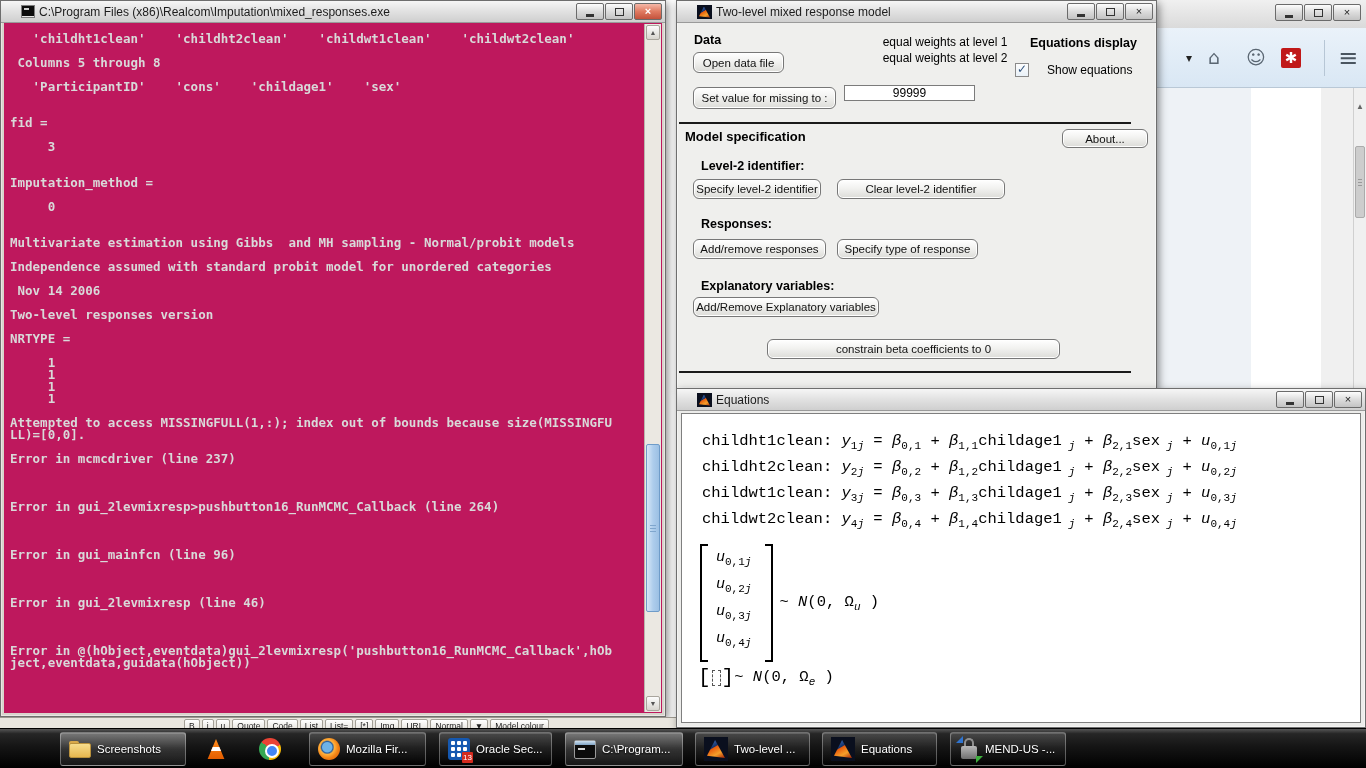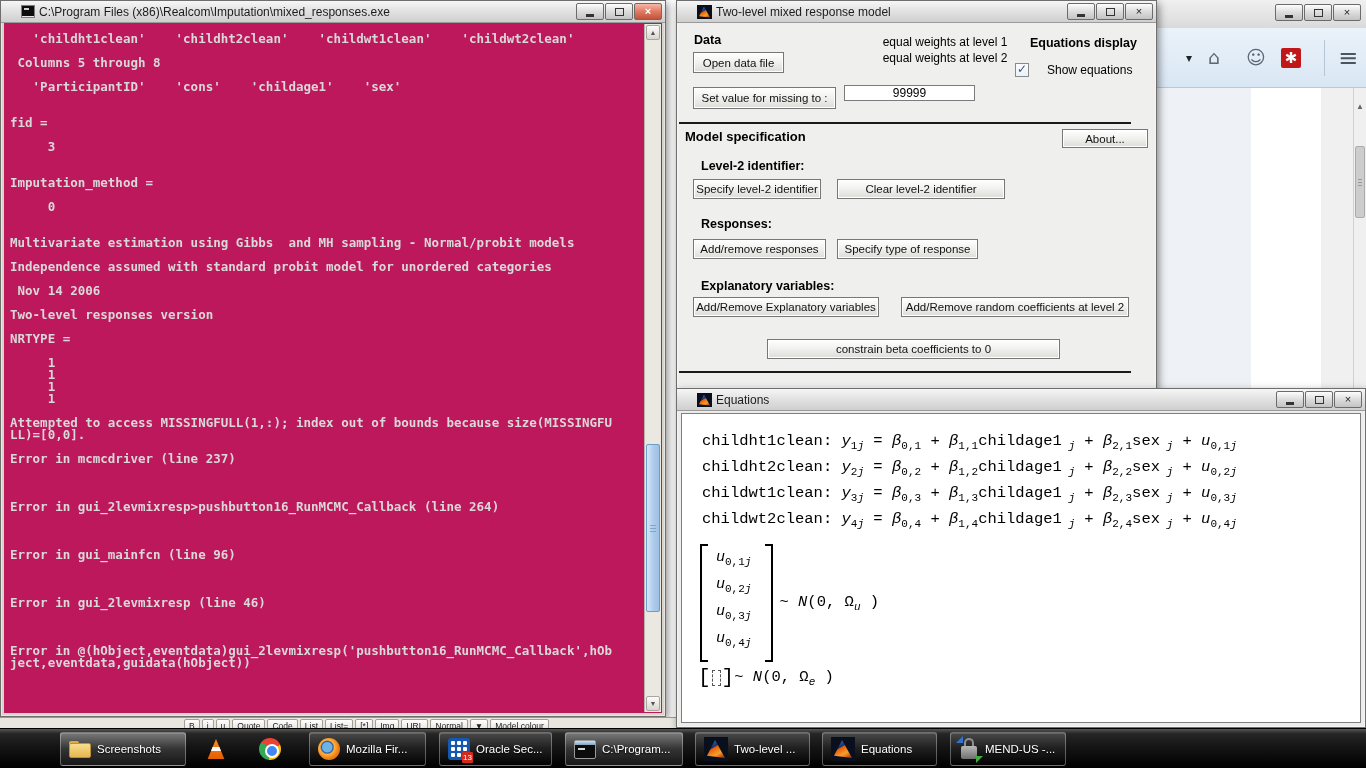--- a/index.html
+++ b/index.html
@@ -31,21 +31,21 @@
   
   #ed-strip{left:0;top:717px;width:676px;height:11px;background:#e9e6df;border-top:1px solid #9c988f;overflow:hidden;position:absolute}
   #ed-bar{position:absolute;left:184px;top:1px;display:flex;gap:2px}
   .ed-btn{display:inline-block;padding:1px 4px;height:15px;font-size:8.5px;color:#222;background:linear-gradient(#ffffff,#ddd9d1);border:1px solid #a39f96;border-radius:2px;white-space:nowrap}
 
   
   #model-win{left:676px;top:0;width:481px;height:389px;background:#efefed}
   .mtl-icon{width:15px;height:14px;background:#0a0f1e;position:relative;overflow:hidden;flex:none}
   .mtl-icon:before{content:"";position:absolute;left:2px;top:2px;width:11px;height:11px;background:linear-gradient(150deg,#4d7fd0 0%,#15336b 38%,#e85b0c 42%,#f6a02b 70%,#a31f04 100%);clip-path:polygon(45% 0,100% 100%,0 88%)}
   .sec-h{position:absolute;font-size:12.5px;font-weight:bold;color:#000}
-  .gbtn{position:absolute;display:flex;align-items:center;justify-content:center;font-size:11.5px;color:#111;background:linear-gradient(#ffffff,#f2f2f0 45%,#dcdcd8);border:1px solid #777;border-radius:0;box-shadow:0 0 0 1px #fff inset;white-space:nowrap}
+  .gbtn{position:absolute;display:flex;align-items:center;justify-content:center;font-size:11.5px;color:#111;background:linear-gradient(#ffffff,#f2f2f0 45%,#dcdcd8);border:1px solid #777;border-radius:6px;box-shadow:0 0 0 1px #fff inset;white-space:nowrap}
   .mdiv{position:absolute;left:2px;width:452px;height:0;border-top:2px solid #1a1a1a}
   .weights{position:absolute;left:168px;top:33px;width:200px;text-align:center;font-size:12px;color:#000;line-height:16px}
   .missing-input{position:absolute;left:167px;top:84px;width:131px;height:16px;border:1px solid #7b7b7b;background:#fff;font-size:12px;text-align:center;font-family:"Liberation Sans",sans-serif;color:#000}
   .chkrow{position:absolute;left:338px;top:62px;display:flex;align-items:center;gap:18px;font-size:12px;color:#000}
   .chk{width:14px;height:14px;border:1px solid #8a8a8a;background:linear-gradient(#fdfdfd,#e9f1f8);position:relative}
   .chk.checked:before{content:"✓";font-family:"DejaVu Sans",sans-serif;position:absolute;left:1px;top:-2px;font-size:12px;color:#31537d;font-weight:bold}
 
   
   #eq-win{left:676px;top:388px;width:690px;height:340px;background:#ececea}
   #eq-client{position:absolute;left:4px;top:24px;right:4px;bottom:4px;background:#fff;border:1px solid #7f7f7f}
@@ -224,21 +224,20 @@
   <div class="sec-h" style="left:24px;top:158px">Level-2 identifier:</div>
   <div class="gbtn" style="left:16px;top:178px;width:128px;height:20px">Specify level-2 identifier</div>
   <div class="gbtn" style="left:160px;top:178px;width:168px;height:20px">Clear level-2 identifier</div>
 
   <div class="sec-h" style="left:24px;top:216px">Responses:</div>
   <div class="gbtn" style="left:16px;top:238px;width:133px;height:20px">Add/remove responses</div>
   <div class="gbtn" style="left:160px;top:238px;width:141px;height:20px">Specify type of response</div>
 
   <div class="sec-h" style="left:24px;top:278px">Explanatory variables:</div>
   <div class="gbtn" style="left:16px;top:296px;width:186px;height:20px">Add/Remove Explanatory variables</div>
-  <div class="gbtn" style="left:224px;top:296px;width:228px;height:20px">Add/Remove random coefficients at level 2</div>
 
   <div class="gbtn" style="left:90px;top:338px;width:293px;height:20px">constrain beta coefficients to 0</div>
   <div class="mdiv" style="top:370px"></div>
 </div>
 
 <div class="win" id="eq-win">
   <div class="tbar">
     <span class="mtl-icon"></span>
     <span class="ttl">Equations</span>
   </div>

